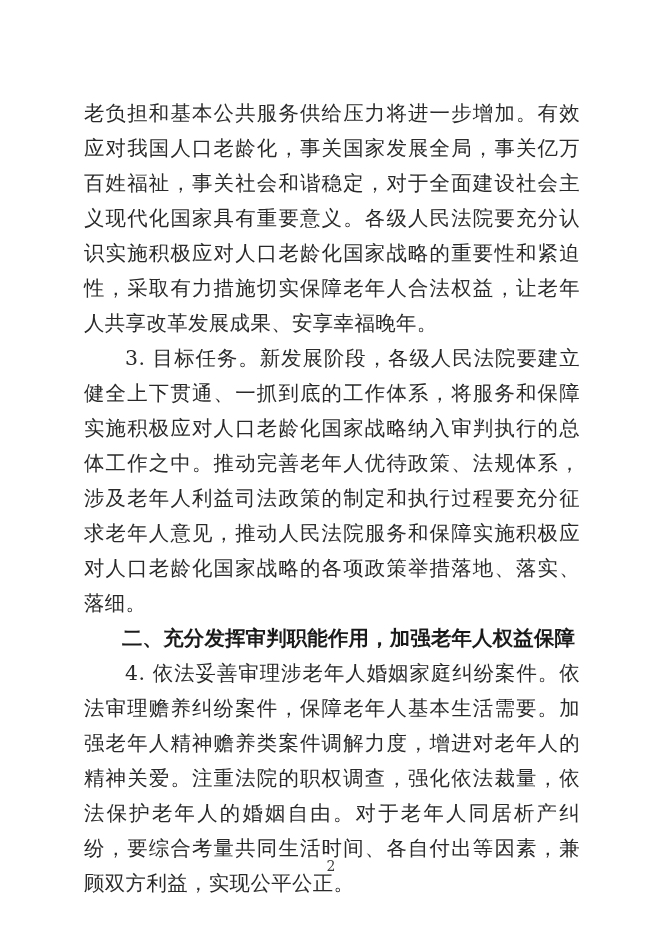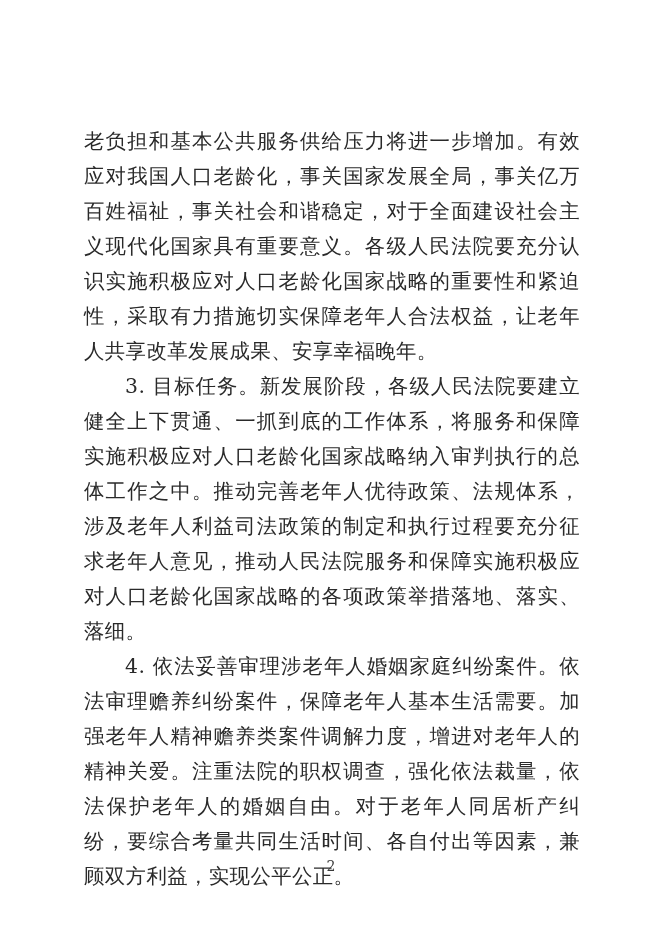--- a/index.html
+++ b/index.html
@@ -14,21 +14,21 @@
     position: relative;
     width: 662px;
     height: 936px;
     background: #ffffff;
     overflow: hidden;
     margin: 0 auto;
   }
   .text-column {
     position: absolute;
     left: 84px;
-    top: 124px;
+    top: 96px;
     width: 496px;
   }
   .para {
     font-family: "DejaVu Serif", "Liberation Serif", serif;
     font-size: 20.4px;
     line-height: 35px;
     color: #2a2a2a;
     text-align: justify;
     text-align-last: left;
     text-justify: inter-character;
@@ -64,20 +64,21 @@
 <body>
 
 <div class="page">
 
   <div class="text-column">
 
     <p class="para">老负担和基本公共服务供给压力将进一步增加。有效应对我国人口老龄化，事关国家发展全局，事关亿万百姓福祉，事关社会和谐稳定，对于全面建设社会主义现代化国家具有重要意义。各级人民法院要充分认识实施积极应对人口老龄化国家战略的重要性和紧迫性，采取有力措施切实保障老年人合法权益，让老年人共享改革发展成果、安享幸福晚年。</p>
 
     <p class="para indent">3. 目标任务。新发展阶段，各级人民法院要建立健全上下贯通、一抓到底的工作体系，将服务和保障实施积极应对人口老龄化国家战略纳入审判执行的总体工作之中。推动完善老年人优待政策、法规体系，涉及老年人利益司法政策的制定和执行过程要充分征求老年人意见，推动人民法院服务和保障实施积极应对人口老龄化国家战略的各项政策举措落地、落实、落细。</p>
 
+    <p class="heading">二、充分发挥审判职能作用，加强老年人权益保障</p>
 
     <p class="para indent">4. 依法妥善审理涉老年人婚姻家庭纠纷案件。依法审理赡养纠纷案件，保障老年人基本生活需要。加强老年人精神赡养类案件调解力度，增进对老年人的精神关爱。注重法院的职权调查，强化依法裁量，依法保护老年人的婚姻自由。对于老年人同居析产纠纷，要综合考量共同生活时间、各自付出等因素，兼顾双方利益，实现公平公正。</p>
 
   </div>
 
   <div class="page-number">2</div>
 
 </div>
 
 </body></html>

